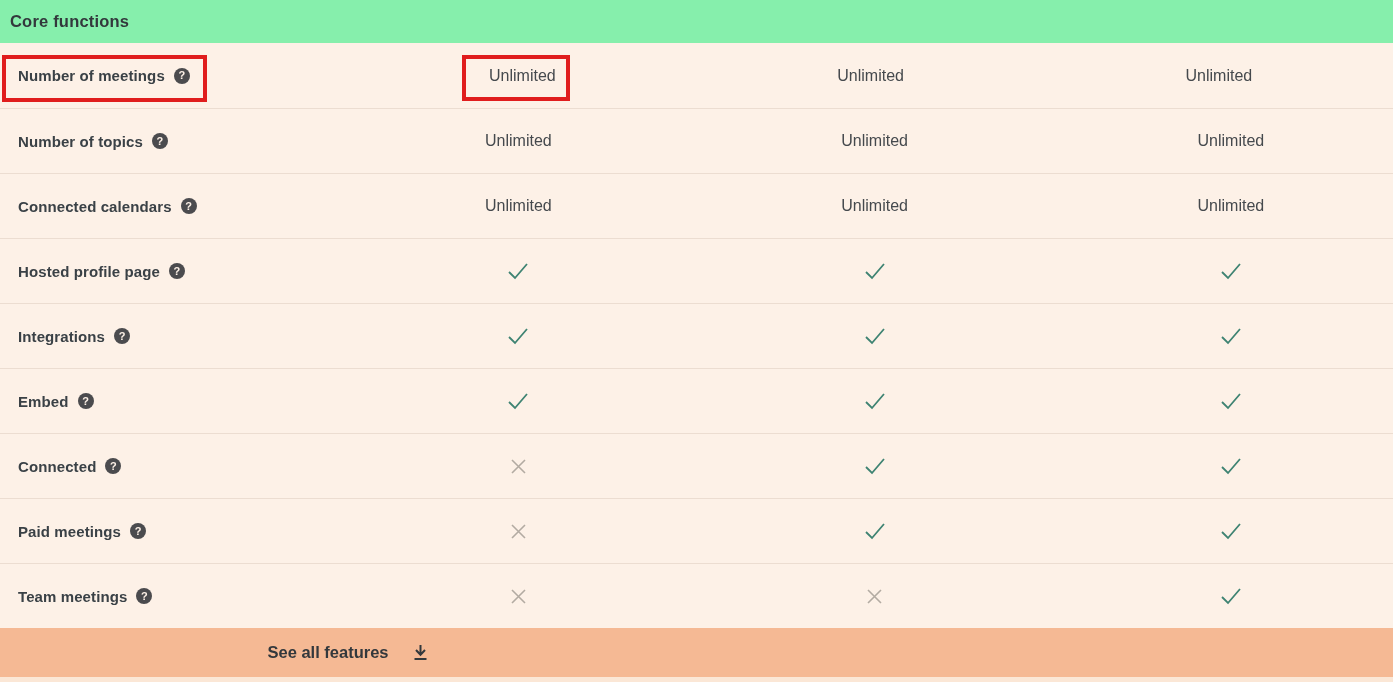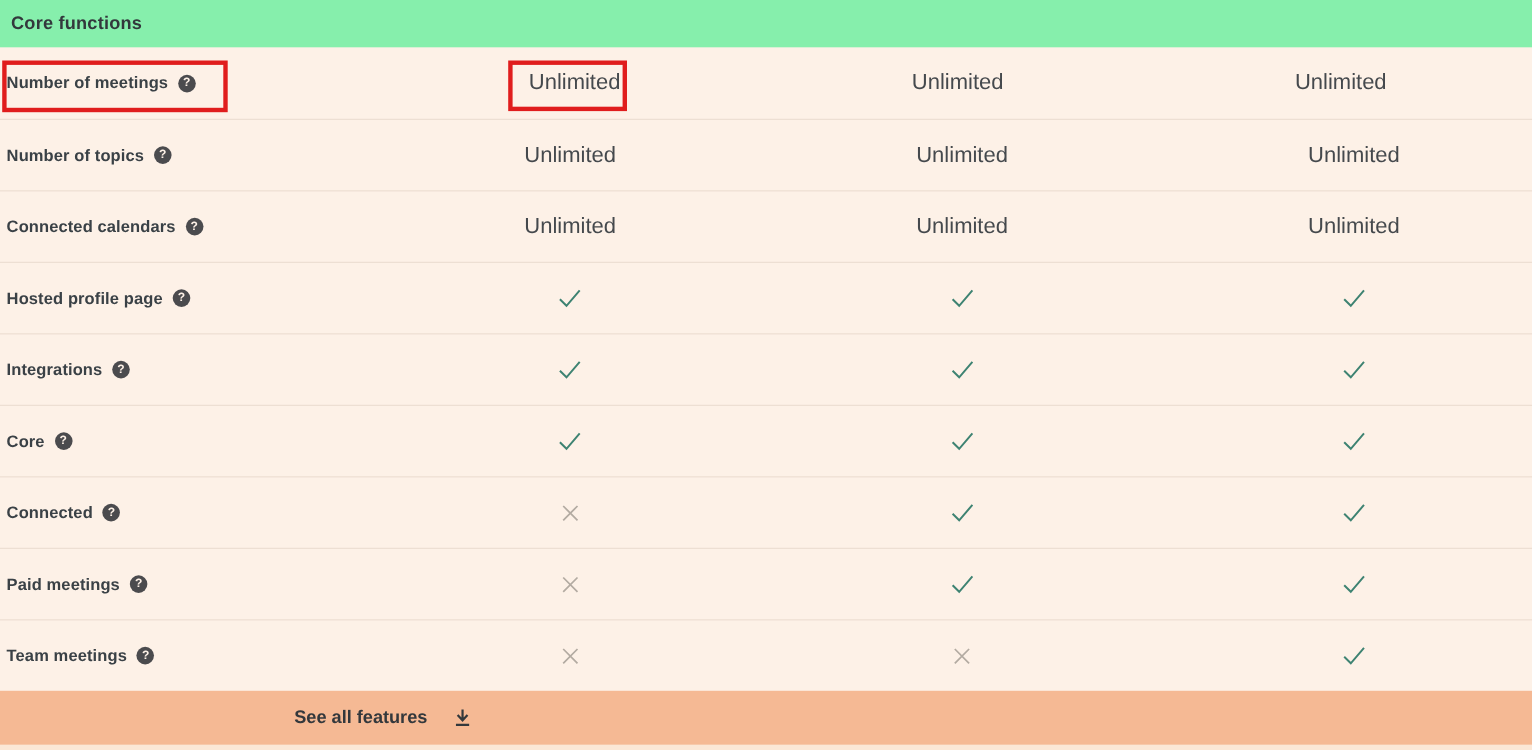--- a/index.html
+++ b/index.html
@@ -33,21 +33,21 @@
     grid-template-columns: 1fr 1fr 1fr 1fr;
     height: 65px;
     box-sizing: border-box;
   }
   .row + .row { border-top: 1px solid #ecddd1; gap: 32px; }
   .cell {
     display: flex;
     align-items: center;
     box-sizing: border-box;
   }
-  .label-cell { padding-left: 6px; gap: 9px; }
+  .label-cell { padding-left: 18px; gap: 9px; }
   .label {
     font-size: 15px;
     font-weight: 600;
     color: #3a4146;
     letter-spacing: 0.1px;
   }
   .help {
     width: 16px;
     height: 16px;
     border-radius: 50%;
@@ -57,21 +57,21 @@
     font-weight: bold;
     display: inline-flex;
     align-items: center;
     justify-content: center;
     line-height: 1;
     cursor: pointer;
     flex: 0 0 auto;
   }
   .value-cell { justify-content: center; }
   .value-text {
-    font-size: 20px;
+    font-size: 16px;
     color: #45494d;
   }
   .icon { display: inline-flex; align-items: center; justify-content: center; }
   .footer-bar {
     position: relative;
     height: 49px;
     background: #f5b994;
   }
   .see-all {
     position: absolute;
@@ -211,21 +211,21 @@
           <span class="icon">
             <svg width="22" height="18" viewBox="0 0 22 18">
               <path d="M2 10 L8 16 L20 2" fill="none" stroke="#3e8372" stroke-width="1.8"></path>
             </svg>
           </span>
         </div>
   </div>
 
   <div class="row">
     <div class="cell label-cell">
-      <span class="label">Core</span>
+      <span class="label">Embed</span>
       <span class="help">?</span>
     </div>
     <div class="cell value-cell">
           <span class="icon">
             <svg width="22" height="18" viewBox="0 0 22 18">
               <path d="M2 10 L8 16 L20 2" fill="none" stroke="#3e8372" stroke-width="1.8"></path>
             </svg>
           </span>
         </div>
     <div class="cell value-cell">

